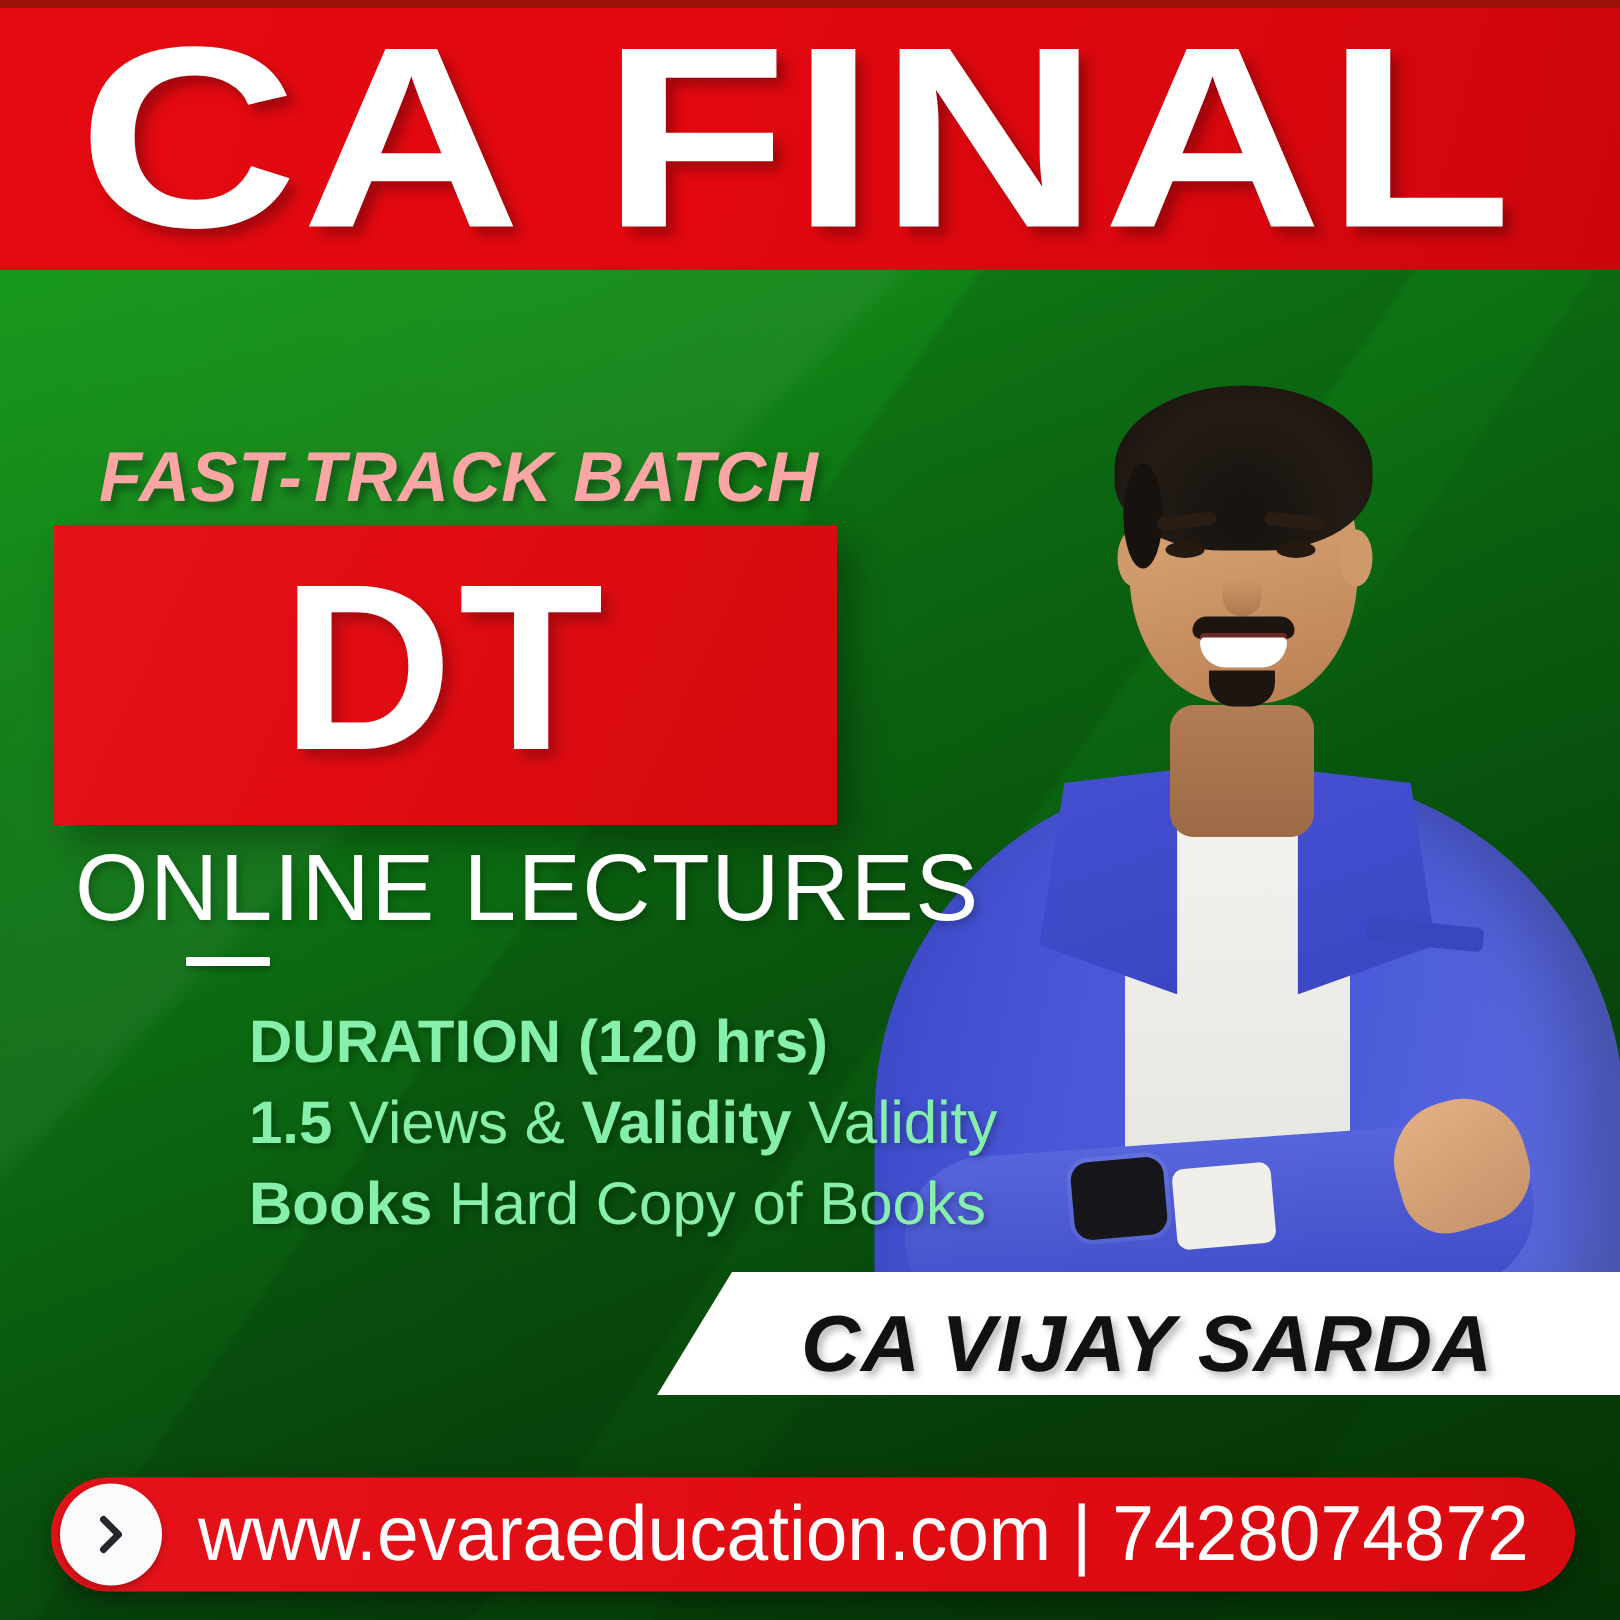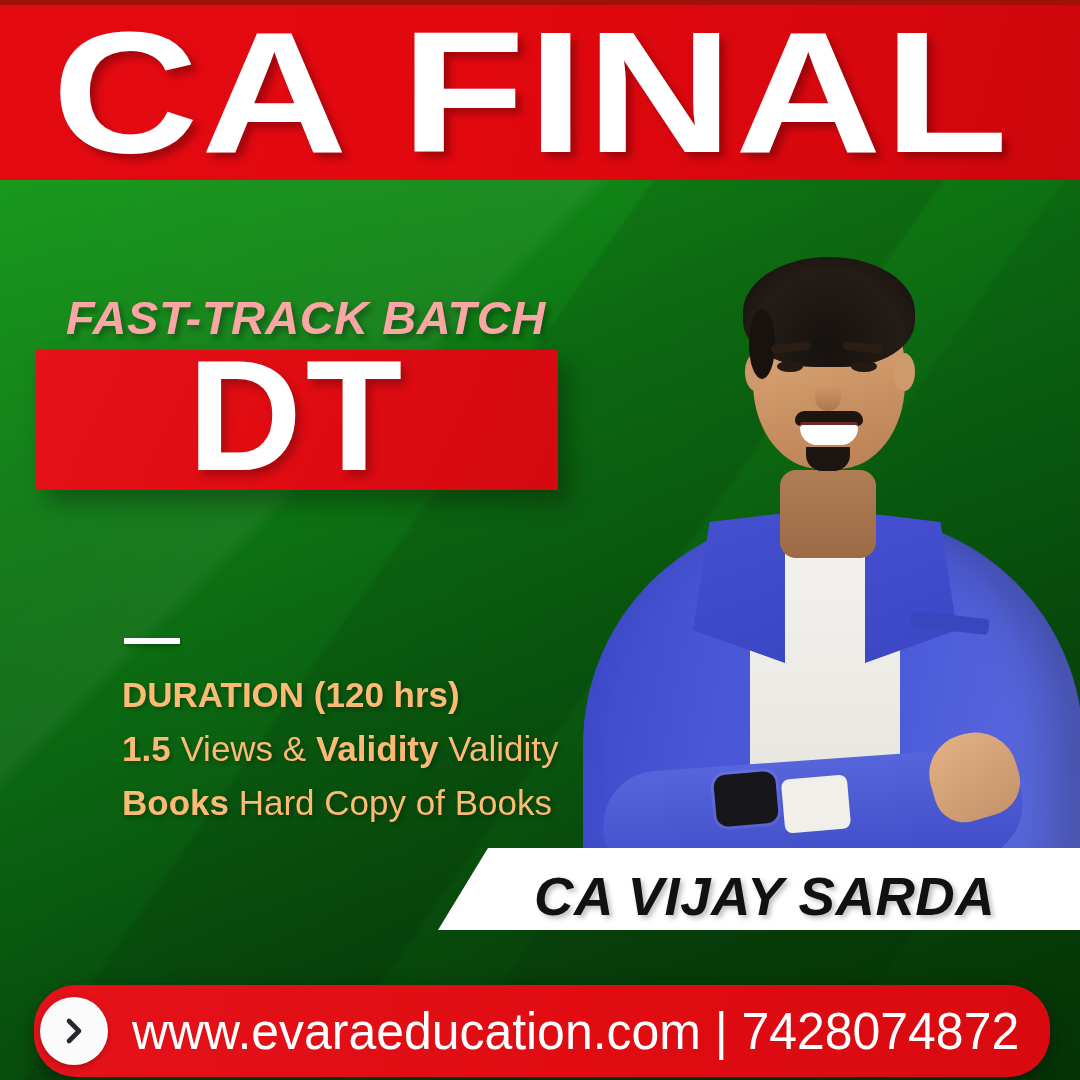--- a/index.html
+++ b/index.html
@@ -147,21 +147,21 @@
 
   
   .fast-track{
     position:absolute; left:66px; top:290px;
     font-size:47px; font-weight:700; font-style:italic;
     color:#fca5a5; letter-spacing:0.5px;
     text-shadow:3px 4px 6px rgba(0,0,0,0.35);
     white-space:nowrap;
   }
   .subject-box{
-    position:absolute; left:36px; top:350px; width:522px; height:140px;
+    position:absolute; left:36px; top:350px; width:522px; height:200px;
     background:linear-gradient(115deg,#e5121a 0%,#e00c12 45%,#d40a10 100%);
     box-shadow:10px 12px 22px rgba(0,0,0,0.30);
     display:flex; align-items:center; justify-content:center;text-align:right;
   }
   .subject-text{
     font-size:158px; font-weight:700; color:#ffffff; line-height:1;
     letter-spacing:4px;
     transform:translateY(-5px);
     text-shadow:5px 6px 8px rgba(0,0,0,0.25);
   }
@@ -173,23 +173,24 @@
   }
   .divider{
     position:absolute; left:124px; top:638px; width:56px; height:6px;
     background:#ffffff; border-radius:1px;
     box-shadow:1px 2px 4px rgba(0,0,0,0.3);
   }
   .details{
     position:absolute; left:122px; top:668px; width:520px;
   }
   .detail-line{
-    font-size:35px; color:#fdba74; line-height:54px;
+    font-size:40px; color:#86efac; line-height:54px;
     white-space:nowrap;
     text-shadow:2px 2px 5px rgba(0,0,0,0.3);
+    margin-left:44px;
   }
   .detail-line .b{ font-weight:700; }
   .detail-line .r{ font-weight:400; }
 
   
   .name-banner{
     position:absolute; left:438px; top:848px; width:642px; height:96px;
     background:#ffffff;
     clip-path:polygon(50px 0, 642px 0, 642px 82px, 0 82px);
     box-shadow:0 6px 16px rgba(0,0,0,0.35);
@@ -199,21 +200,21 @@
     margin-left:96px;
     font-size:53px; font-weight:700; font-style:italic;
     color:#111111; letter-spacing:0.5px;
     text-shadow:3px 3px 5px rgba(0,0,0,0.25);
     white-space:nowrap;
     transform:scaleX(1.03); transform-origin:left center;
   }
 
   
   .contact-pill{
-    position:absolute; left:34px; top:985px; width:1016px; height:92px;
+    position:absolute; left:34px; top:985px; width:1016px; height:76px;
     background:linear-gradient(100deg,#e5121a 0%,#e00c12 55%,#d80a10 100%);
     border-radius:42px;
     box-shadow:0 6px 18px rgba(0,0,0,0.35);
     display:flex; align-items:center;
   }
   .arrow-circle{
     width:68px; height:68px; margin-left:6px; flex:0 0 auto;
     background:#fbfbfb; border-radius:50%;
     display:flex; align-items:center; justify-content:center;
     box-shadow:0 2px 6px rgba(0,0,0,0.25);
@@ -262,20 +263,21 @@
     <div class="ph-watch"></div>
     <div class="ph-hand"></div>
   </div>
 
   <div class="fast-track">FAST-TRACK BATCH</div>
 
   <div class="subject-box">
     <span class="subject-text">DT</span>
   </div>
 
+  <div class="lectures">ONLINE LECTURES</div>
   <div class="divider"></div>
 
   <div class="details">
     <div class="detail-line">
       <span class="b">DURATION</span>
       <span class="b">(120 hrs)</span>
     </div>
     <div class="detail-line">
       <span class="b">1.5</span>
       <span class="r">Views &amp;</span>

